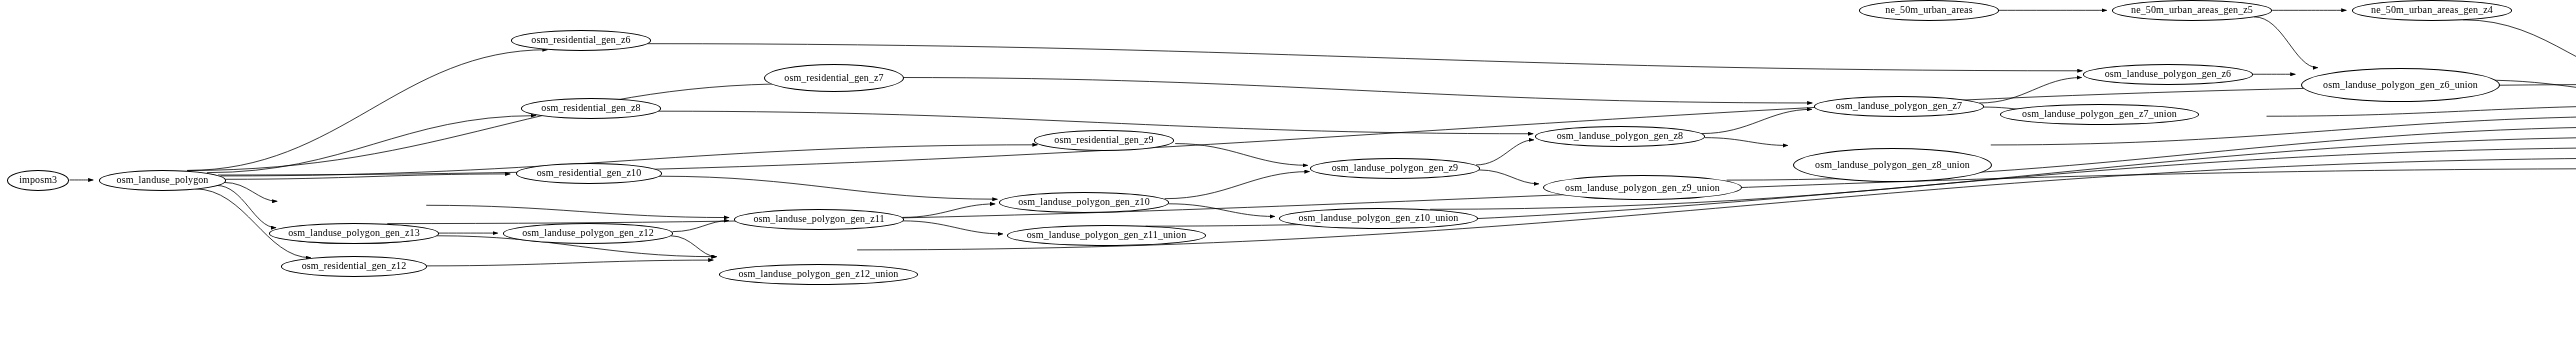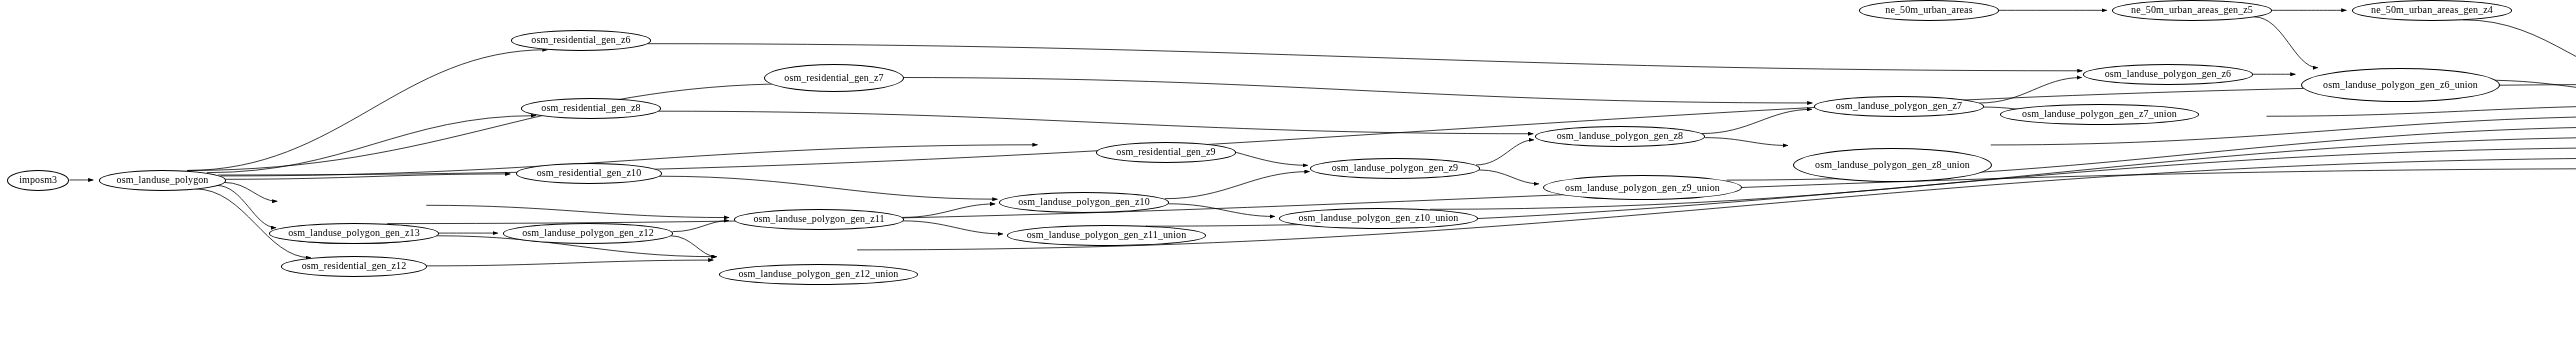--- a/index.html
+++ b/index.html
@@ -112,21 +112,21 @@
       </div>
       <div class="node" style="left: 511px; top: 30px; width: 140px; height: 20.6px;">
         <span class="node-label">osm_residential_gen_z6</span>
       </div>
       <div class="node" style="left: 764px; top: 64px; width: 140px; height: 28px;">
         <span class="node-label">osm_residential_gen_z7</span>
       </div>
       <div class="node" style="left: 521px; top: 98px; width: 140px; height: 20.6px;">
         <span class="node-label">osm_residential_gen_z8</span>
       </div>
-      <div class="node" style="left: 1096px; top: 130px; width: 140px; height: 20.6px; margin-top: 12px;">
+      <div class="node" style="left: 1034px; top: 130px; width: 140px; height: 20.6px;">
         <span class="node-label">osm_residential_gen_z9</span>
       </div>
       <div class="node" style="left: 516px; top: 163px; width: 146px; height: 20.6px;">
         <span class="node-label">osm_residential_gen_z10</span>
       </div>
       <div class="node" style="left: 281px; top: 193px; width: 146px; height: 16px; margin-top: 35px;">
         <span class="node-label">osm_residential_gen_z11</span>
       </div>
       <div class="node" style="left: 269px; top: 223px; width: 170px; height: 20.6px;">
         <span class="node-label">osm_landuse_polygon_gen_z13</span>

